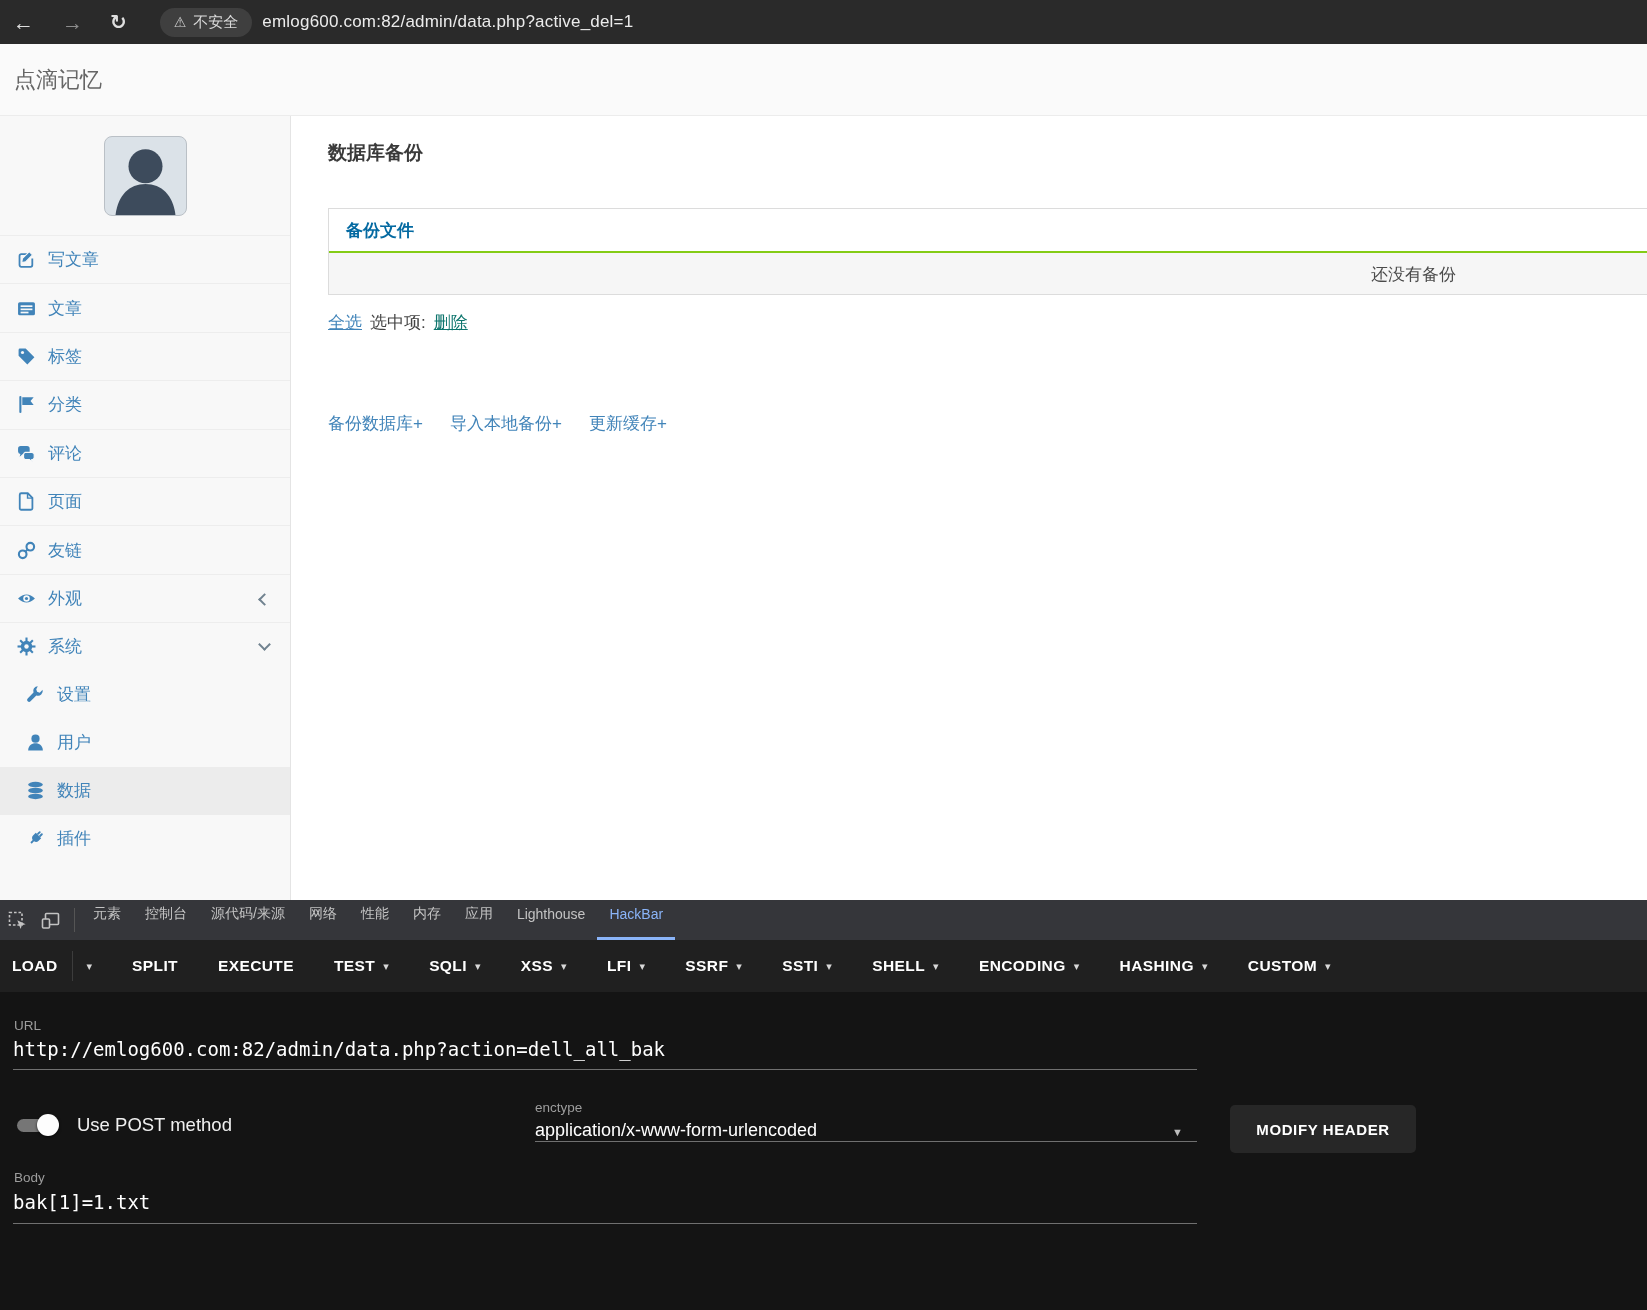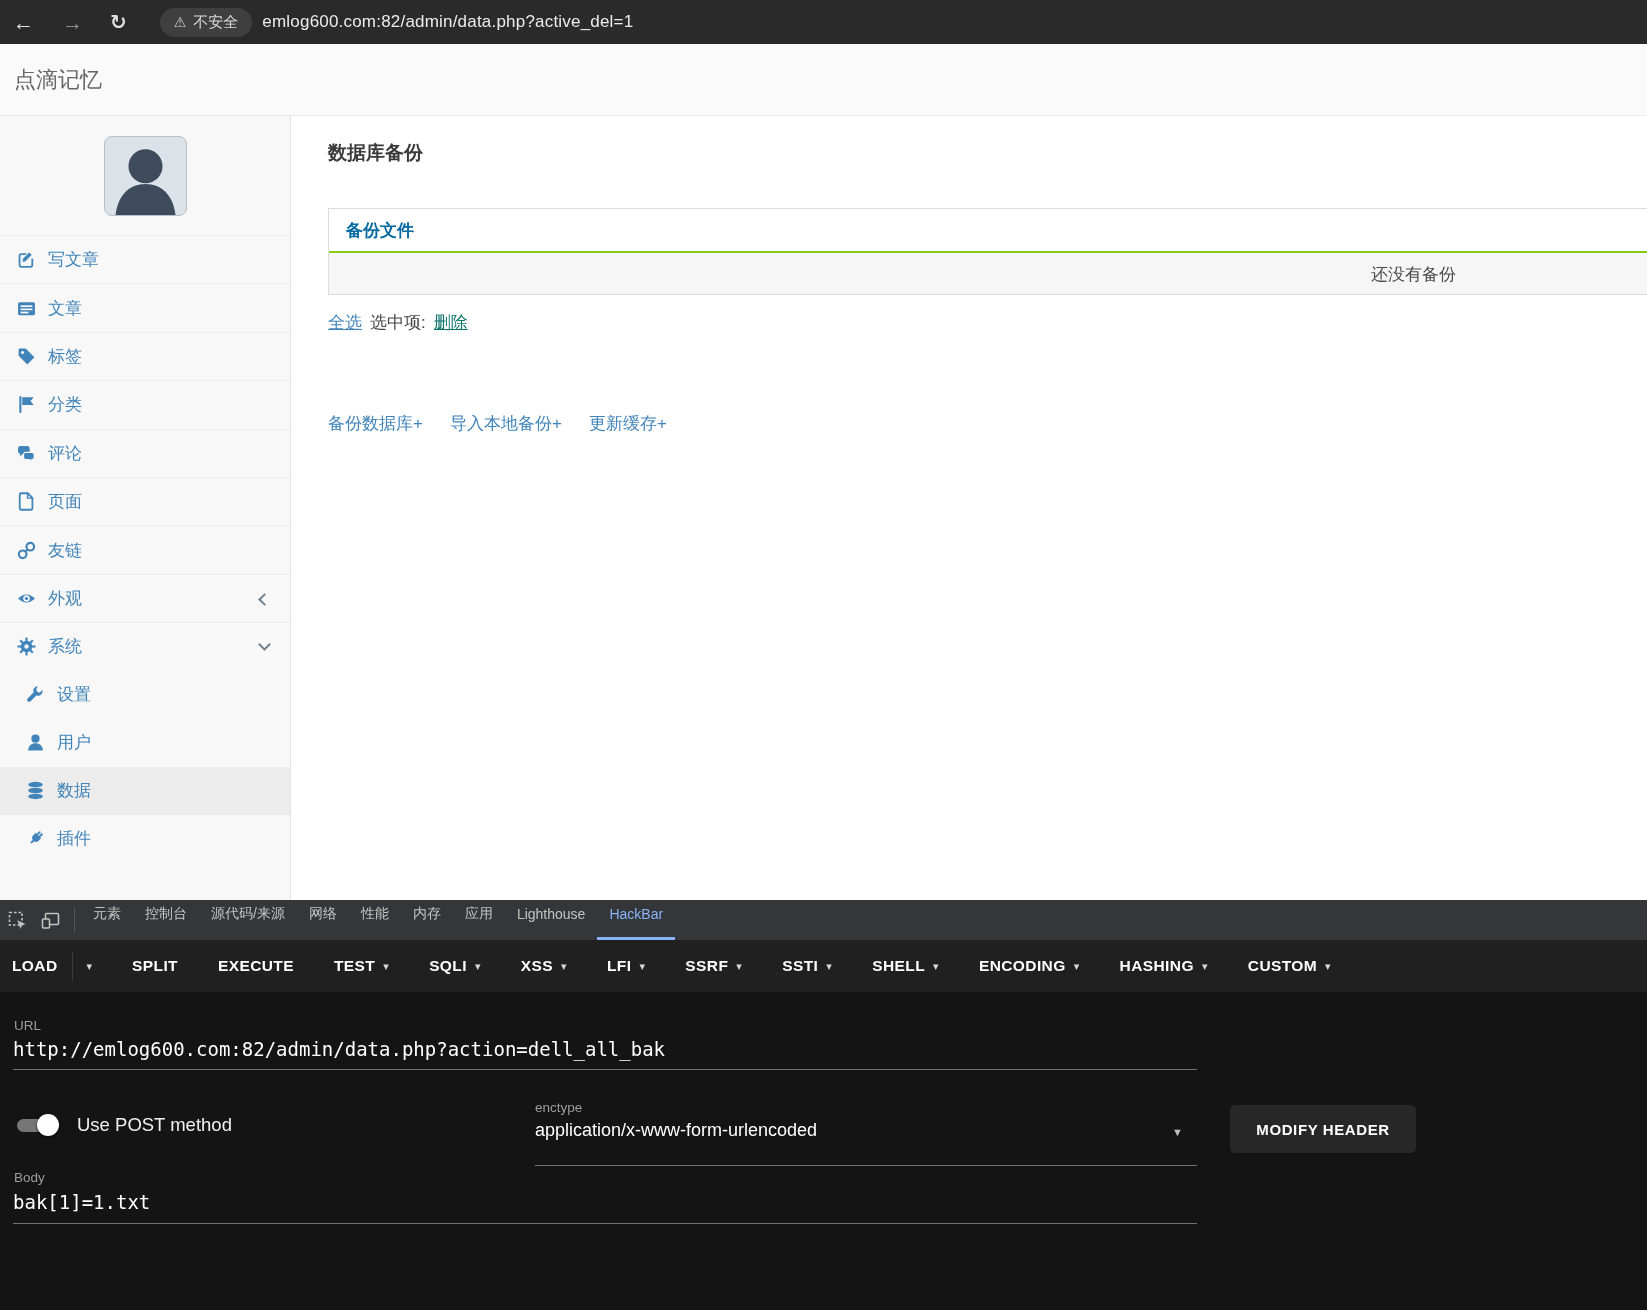--- a/index.html
+++ b/index.html
@@ -74,21 +74,21 @@
   .hb-load-group { display:flex; align-items:center; }
   .hb-load-sep { width:1px; height:30px; background:#3c3c3c; margin:0 14px; }
 
   .hb-panel { position:relative; height:318px; background:#141414; }
   .hb-label { position:absolute; font-size:13.5px; color:#9d9d9d; }
   .hb-input { position:absolute; color:#fff; border-bottom:1px solid #707070; }
   .mono { font-family:"DejaVu Sans Mono","Liberation Mono",monospace; }
   .url-label  { left:14px; top:26px; }
   .url-field  { left:13px; top:46px; width:1184px; font-size:19px; padding-bottom:9px; }
   .enc-label  { left:535px; top:108px; }
-  .enc-field  { left:535px; top:128px; width:662px; font-size:18px; padding-bottom:24px; }
+  .enc-field  { left:535px; top:128px; width:662px; font-size:18px; padding-bottom:0; }
   .enc-caret  { position:absolute; right:14px; top:6px; font-size:11px; color:#bdbdbd; }
   .toggle-row { position:absolute; left:14px; top:120px; display:flex; align-items:center; gap:17px; }
   .switch { width:46px; height:26px; position:relative; cursor:pointer; }
   .switch .track { position:absolute; left:3px; top:7px; width:37px; height:13px; border-radius:7px; background:#767676; }
   .switch .thumb { position:absolute; right:1px; top:2px; width:22px; height:22px; border-radius:50%;
     background:#fdfdfd; box-shadow:0 1px 3px rgba(0,0,0,.7); }
   .toggle-label { color:#f0f0f0; font-size:18.5px; }
   .modify-btn { position:absolute; left:1230px; top:113px; width:186px; height:48px;
     background:#272727; border-radius:5px; color:#fff; font-weight:bold; font-size:15px;
     letter-spacing:.6px; display:flex; align-items:center; justify-content:center; cursor:pointer; }

